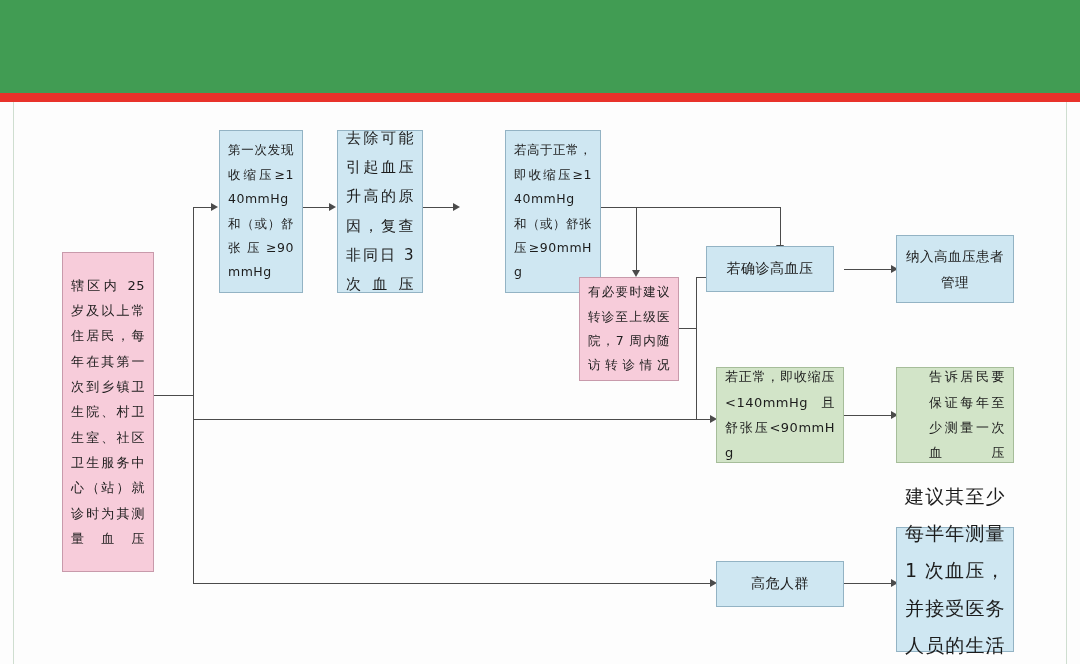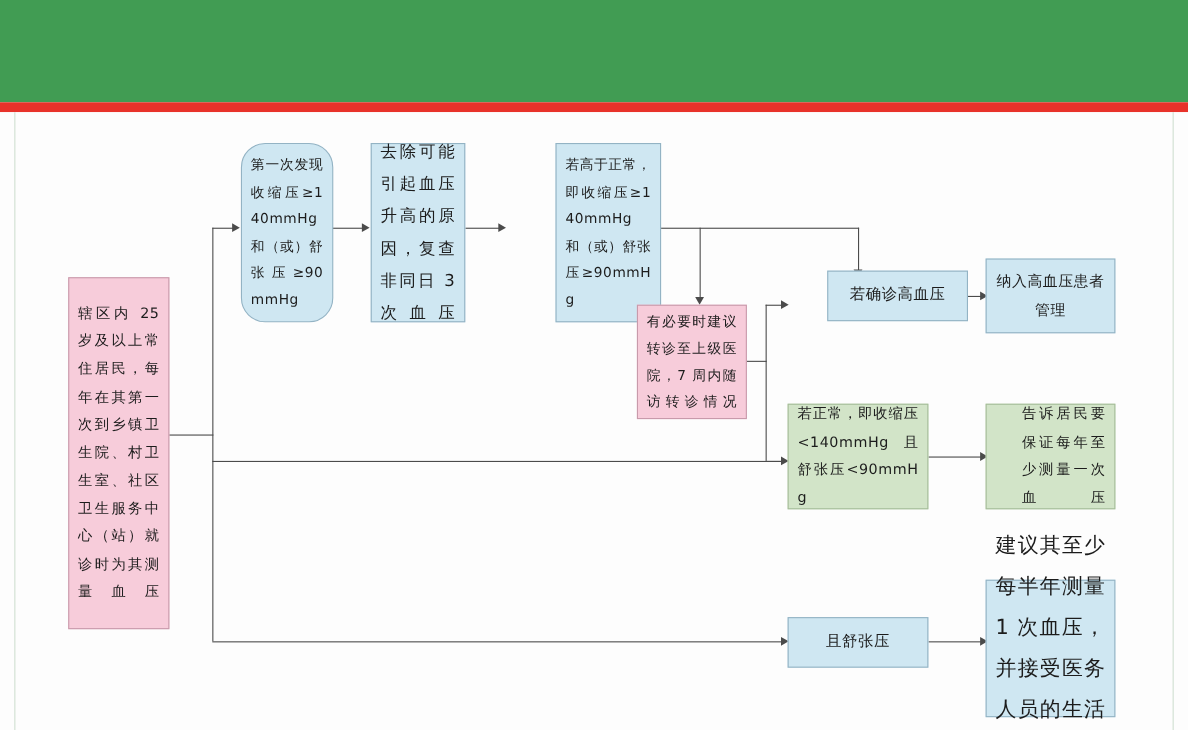--- a/index.html
+++ b/index.html
@@ -155,54 +155,54 @@
     <div class="hline" style="left:844px; top:313px; width:50px;"></div>
     <div class="arrow-r" style="left:891px; top:309px;"></div>
 
     <div class="hline" style="left:844px; top:481px; width:50px;"></div>
     <div class="arrow-r" style="left:891px; top:477px;"></div>
 
     <div class="node pink just" style="left:62px; top:150px; width:92px; height:320px; font-size:13px;">
       <span class="txt">辖区内 25 岁及以上常住居民，每年在其第一次到乡镇卫生院、村卫生室、社区卫生服务中心（站）就诊时为其测量血压</span>
     </div>
 
-    <div class="node blue just" style="left:219px; top:28px; width:84px; height:163px; font-size:12.5px;border-radius:22px;">
+    <div class="node blue just" style="left:219px; top:28px; width:84px; height:163px; font-size:12.5px;">
       <span class="txt">第一次发现收缩压≥140mmHg 和（或）舒张压≥90mmHg</span>
     </div>
 
     <div class="node blue just" style="left:337px; top:28px; width:86px; height:163px; font-size:15px;">
       <span class="txt">去除可能引起血压升高的原因，复查非同日 3 次血压</span>
     </div>
 
     <div class="node blue just" style="left:457px; top:28px; width:96px; height:163px; font-size:12.5px;margin-left:48px;">
       <span class="txt">若高于正常，即收缩压≥140mmHg 和（或）舒张压≥90mmHg</span>
     </div>
 
     <div class="node pink just" style="left:579px; top:175px; width:100px; height:104px; font-size:12.5px;">
       <span class="txt">有必要时建议转诊至上级医院，7 周内随访转诊情况</span>
     </div>
 
-    <div class="node blue" style="left:752px; top:144px; width:128px; height:46px; font-size:14px;">
+    <div class="node blue" style="left:706px; top:144px; width:128px; height:46px; font-size:14px;">
       <span class="txt">若确诊高血压</span>
     </div>
 
     <div class="node blue" style="left:896px; top:133px; width:118px; height:68px; font-size:13.5px;">
       <span class="txt">纳入高血压患者管理</span>
     </div>
 
     <div class="node green just" style="left:716px; top:265px; width:128px; height:96px; font-size:13px;">
       <span class="txt">若正常，即收缩压&lt;140mmHg 且舒张压&lt;90mmHg</span>
     </div>
 
     <div class="node green just" style="left:896px; top:265px; width:118px; height:96px; font-size:13px;padding-left:32px;">
       <span class="txt">告诉居民要保证每年至少测量一次血压</span>
     </div>
 
     <div class="node blue" style="left:716px; top:459px; width:128px; height:46px; font-size:14px;">
-      <span class="txt">且舒张压</span>
+      <span class="txt">高危人群</span>
     </div>
 
     <div class="node blue just" style="left:896px; top:425px; width:118px; height:125px; font-size:19px;">
       <span class="txt">建议其至少每半年测量 1 次血压，并接受医务人员的生活方式指导</span>
     </div>
 
   </div>
 </div>
 
 </body></html>

